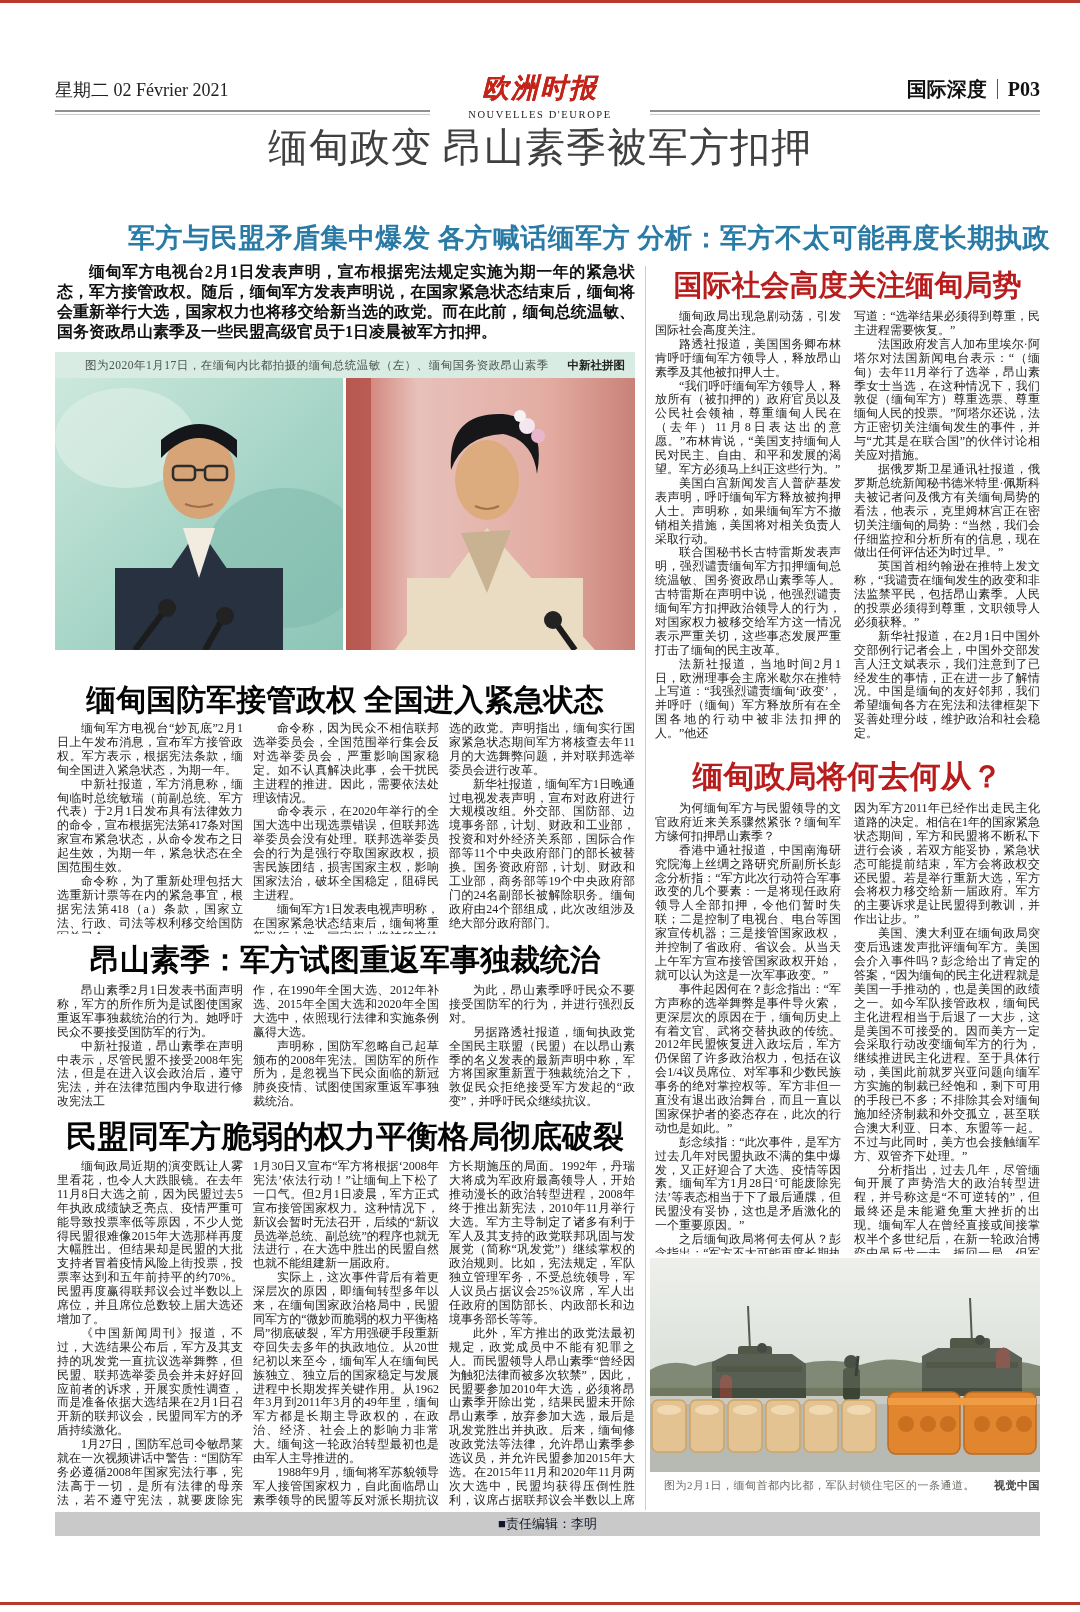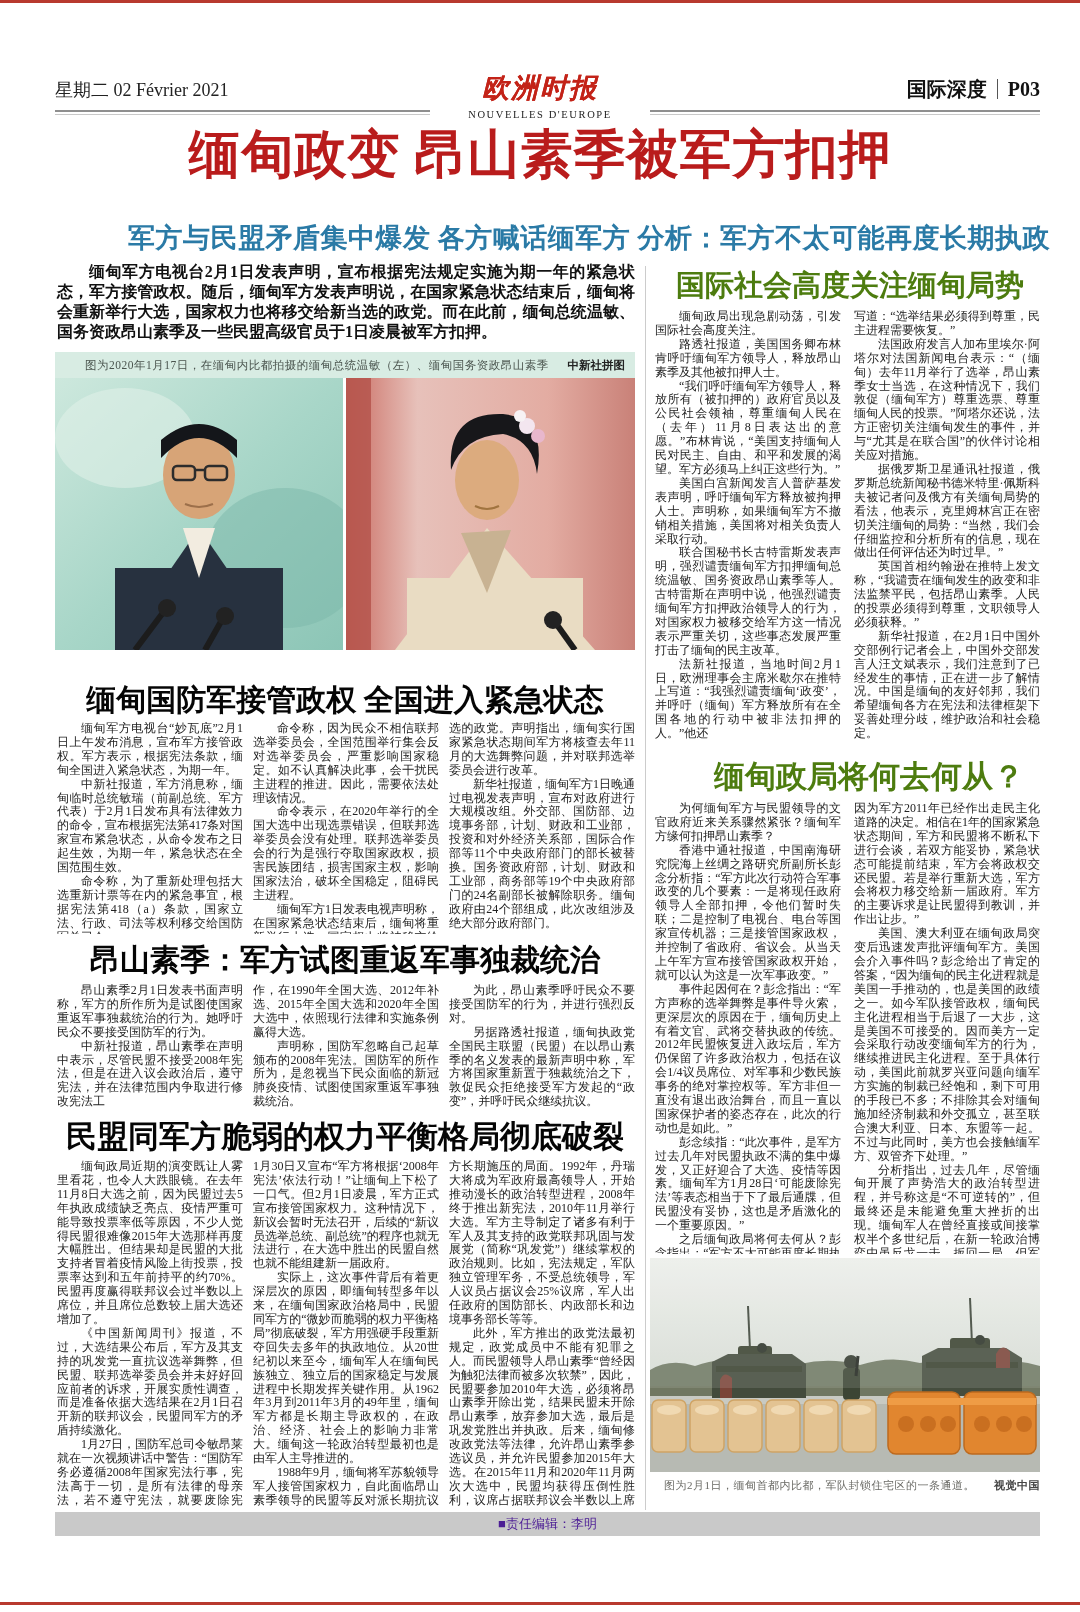--- a/index.html
+++ b/index.html
@@ -13,51 +13,51 @@
                 font-style:italic;text-shadow:0 0 0 #c32318;}
   .masthead .fr{font-size:10.5px;color:#222;letter-spacing:1.6px;margin-top:3px;}
   .hdr-right{position:absolute;right:40px;top:76px;font-size:20px;font-weight:bold;color:#111;}
   .hdr-right .sep{display:inline-block;width:1px;height:20px;background:#555;
                   margin:0 10px;vertical-align:-3px;}
   .hdr-rule{position:absolute;top:110px;height:2px;border-top:2px solid #8f8f8f;border-bottom:1px solid #c9c9c9;}
   .hdr-rule.left{left:55px;width:375px;}
   .hdr-rule.right{left:650px;width:390px;}
   
   .main-head{position:absolute;left:30px;top:126px;width:1020px;text-align:center;
-             font-size:52px;font-weight:700;color:#b91c1c;letter-spacing:1px;line-height:1.1;}
+             font-size:40px;font-weight:400;color:#404040;letter-spacing:1px;line-height:1.1;}
   .sub-head{position:absolute;left:30px;top:220px;width:1020px;text-align:right;
             font-size:27px;font-weight:bold;color:#2a7aa6;letter-spacing:0.5px;}
   .lead{position:absolute;left:57px;top:262px;width:578px;font-size:16px;font-weight:bold;
         line-height:20px;text-align:justify;color:#111;}
   .lead p{margin:0;text-indent:2em;}
   .v-rule{position:absolute;left:645px;top:266px;width:1px;height:1244px;background:#cccccc;}
   
   .photo-main{position:absolute;left:55px;top:352px;width:580px;height:298px;overflow:hidden;}
   .photo-main .cap{height:26px;background:#d8ece3;font-size:11.5px;color:#4a544e;
                    display:flex;align-items:center;padding:0 10px;gap:8px;}
   .photo-main .cap .t{flex:1;letter-spacing:0.5px;padding-left:20px;}
   .photo-main .cap .c{font-weight:bold;color:#222;white-space:nowrap;}
   
   .art-head{position:absolute;left:55px;width:580px;text-align:center;font-weight:900;color:#050505;}
-  .r-head{position:absolute;left:639px;width:385px;text-align:right;font-weight:900;color:#4d7c0f;}
+  .r-head{position:absolute;left:655px;width:385px;text-align:center;font-weight:900;color:#b91c1c;}
   .cols{position:absolute;display:flex;overflow:hidden;}
   .cols.left3{left:57px;width:578px;gap:10px;}
   .cols.right2{left:655px;width:385px;gap:13px;}
   .col{flex:1;font-size:12px;line-height:13.9px;text-align:justify;color:#222;}
   .col p{margin:0;text-indent:2em;}
   .col.cont p:first-child{text-indent:0;}
   
   .photo-bottom{position:absolute;left:650px;top:1258px;width:390px;height:214px;overflow:hidden;}
   .photo-bottom-cap{position:absolute;left:650px;top:1478px;width:390px;display:flex;
                     font-size:11px;color:#6b6b66;letter-spacing:0.5px;}
   .photo-bottom-cap .t{flex:1;padding-left:14px;}
   .photo-bottom-cap .c{font-weight:bold;color:#444;}
   
   .footer-bar{position:absolute;left:55px;top:1512px;width:985px;height:24px;background:#c9c9c9;
-              display:flex;align-items:center;justify-content:center;font-size:13px;color:#4c1d95;}
+              display:flex;align-items:center;justify-content:center;font-size:13px;color:#0f172a;}
 </style>
 </head>
 <body>
 
 <div class="page">
 
   <div class="edge-line" style="top:0;"></div>
 
   <div class="hdr-date">星期二 02 Février 2021</div>
   <div class="masthead">

